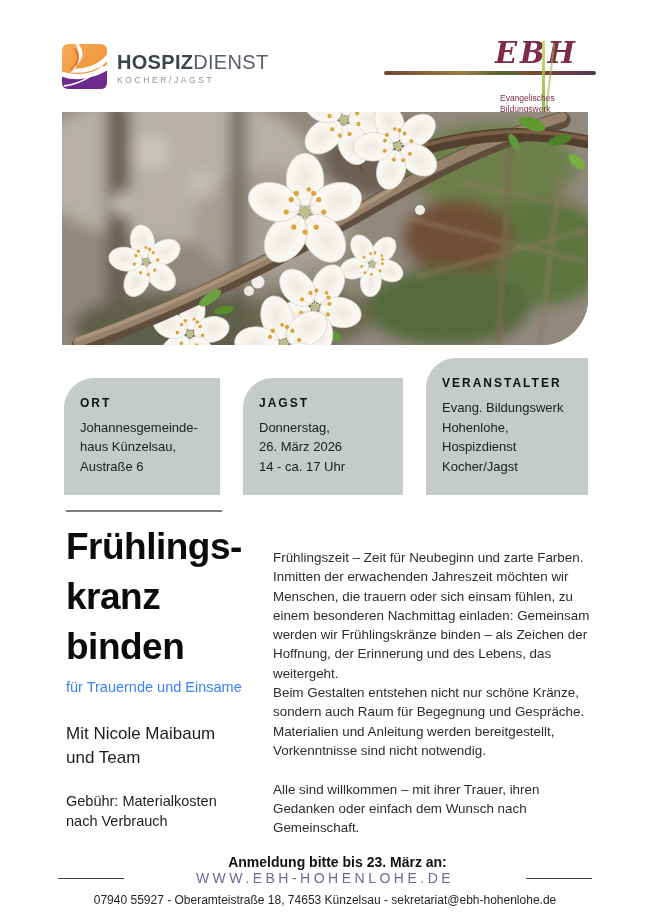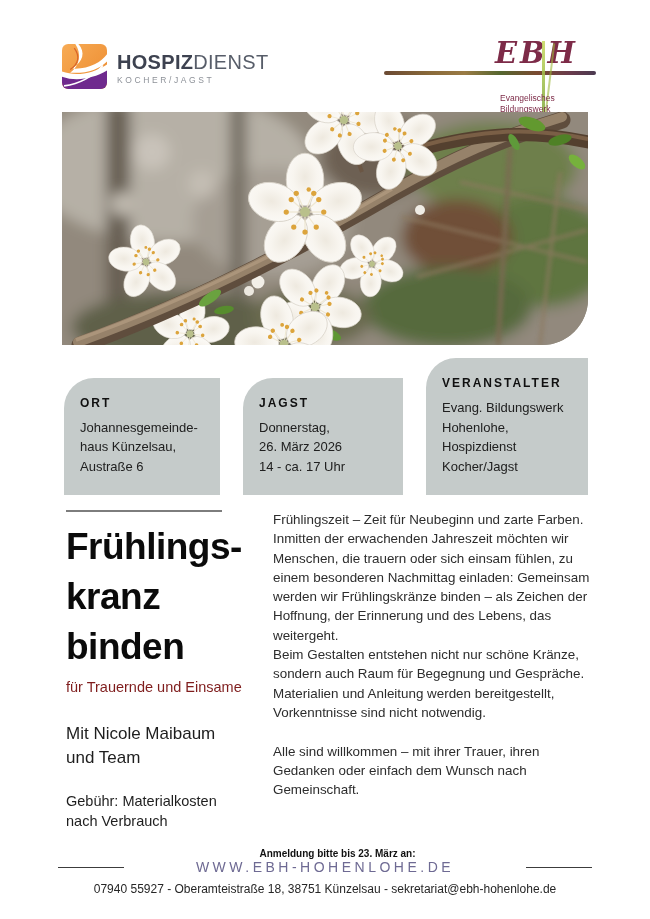--- a/index.html
+++ b/index.html
@@ -37,30 +37,30 @@
   .box-zeit { width:160px; }
   .box-veranstalter { width:162px; }
   .box-label { font-size:12px; font-weight:bold; letter-spacing:2px; color:#101010; margin-bottom:8px; }
   .box-text { font-size:13px; line-height:1.5; color:#202020; white-space:pre-line; }
 
   
   .main { display:flex; margin:15px 0 0 66px; width:524px; align-items:flex-start; }
   .left-col { width:196px; flex:none; }
   .divider { width:156px; border-top:2px solid #7d7d7d; margin-bottom:10px; }
   .title { font-size:37px; font-weight:bold; line-height:50px; letter-spacing:-.5px; color:#0b0b0b; white-space:pre-line; }
-  .subtitle { margin-top:7px; font-size:14.5px; color:#7f1d1d; }
+  .subtitle { margin-top:7px; font-size:14.5px; color:#3b82f6; }
   .facilitator { margin-top:27px; font-size:17px; line-height:1.4; white-space:pre-line; color:#1e1e1e; }
   .fee { margin-top:21px; font-size:14.5px; line-height:1.4; white-space:pre-line; color:#1e1e1e; }
-  .right-col { width:317px; margin-left:11px; font-size:13.4px; line-height:19.3px; color:#2d2d2d; }
+  .right-col { width:317px; margin-left:11px; font-size:13.4px; line-height:19.3px; color:#2d2d2d;margin-top:38px; }
   .right-col p { margin:0; }
   .right-col p.spaced { margin-top:19.3px; }
 
   
   .footer { margin-top:17px; text-align:center; }
-  .cta { font-size:10px; font-weight:bold; color:#111;padding-left:25px; }
+  .cta { font-size:14px; font-weight:bold; color:#111;padding-left:25px; }
   .web-row { display:flex; align-items:center; justify-content:center; gap:72px; }
   .rule { width:66px; border-top:1.5px solid #3c3c3c; }
   .website { font-size:14px; letter-spacing:3.5px; color:#6e6a93; }
   .contact { margin-top:7px; font-size:12px; color:#262626; }
 </style>
 </head>
 <body>
 
 <div class="page">
 
@@ -253,16 +253,16 @@
     </div>
   </div>
 
   <div class="footer">
     <div class="cta">Anmeldung bitte bis 23. März an:</div>
     <div class="web-row">
       <div class="rule"></div>
       <div class="website">WWW.EBH-HOHENLOHE.DE</div>
       <div class="rule"></div>
     </div>
-    <div class="contact">07940 55927 - Oberamteistraße 18, 38751 Künzelsau - sekretariat@ebh-hohenlohe.de</div>
+    <div class="contact">07940 55927 - Oberamteistraße 18, 74653 Künzelsau - sekretariat@ebh-hohenlohe.de</div>
   </div>
 
 </div>
 
 </body></html>

